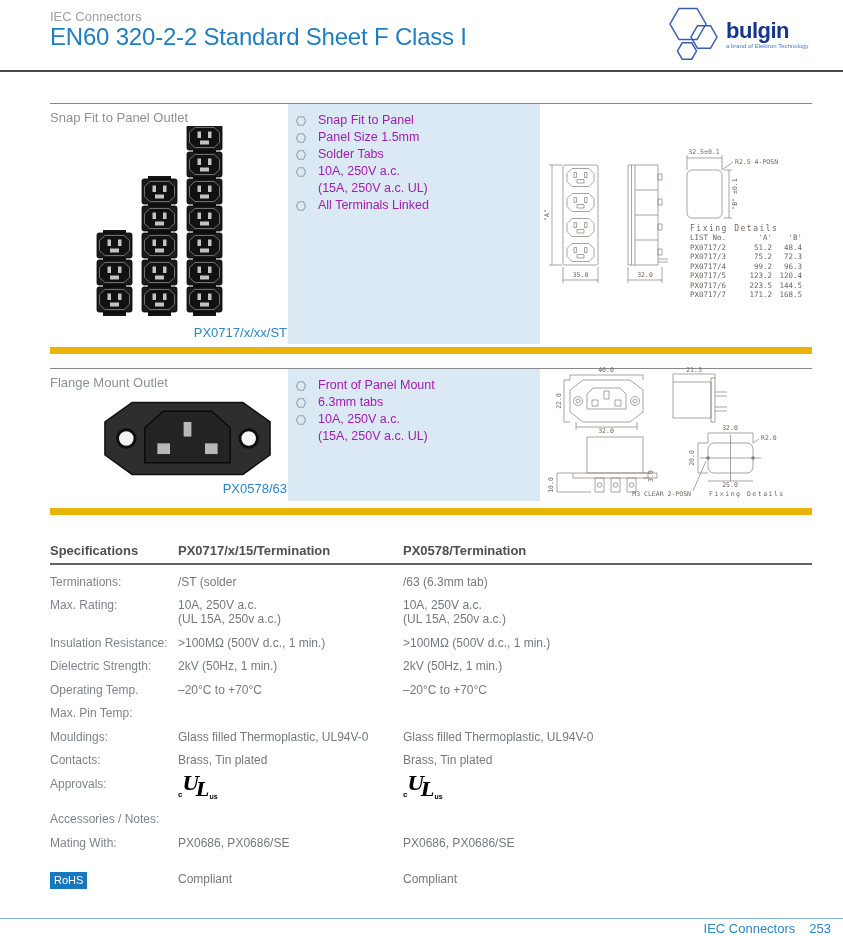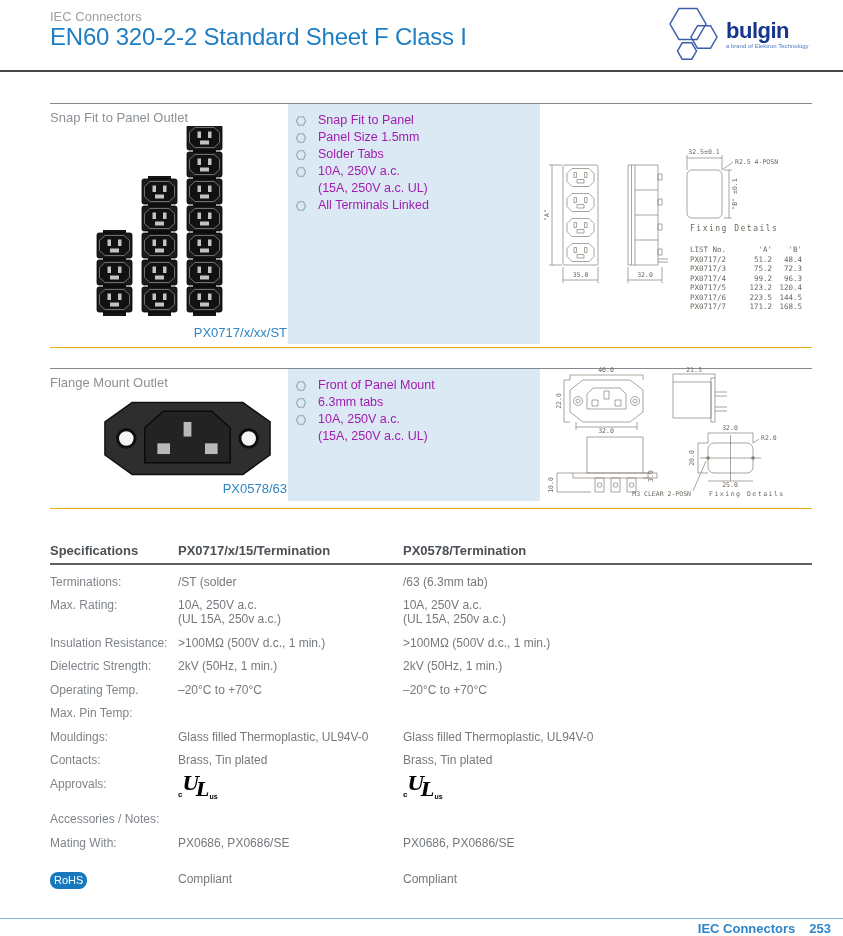--- a/index.html
+++ b/index.html
@@ -8,62 +8,62 @@
   .abs{position:absolute;}
   
   .hdr-cat{left:50px;top:9px;font-size:13px;color:#9ba1a6;}
   .hdr-title{left:50px;top:23px;font-size:24px;color:#1f7ec3;letter-spacing:-0.2px;}
   .hdr-rule{left:0;right:0;top:70px;height:2px;background:#46484c;}
   .logo{left:662px;top:3px;width:160px;height:66px;}
   .logo-text{position:absolute;left:64px;top:17px;}
   .logo-brand{font-size:22px;font-weight:bold;color:#16368c;letter-spacing:-0.5px;line-height:22px;}
   .logo-tag{font-size:6px;color:#4a77c0;margin-top:1px;}
   
-  .section{border-top:1px solid #85898e;border-bottom:1px solid #eab308;}
+  .section{border-top:1px solid #85898e;border-bottom:7px solid #eab308;}
   .sec1{left:50px;top:103px;width:762px;height:243px;}
   .sec2{left:50px;top:368px;width:762px;height:139px;}
   .sec-title{position:absolute;left:0;top:6px;font-size:13px;color:#8b9196;}
   .bluebox{position:absolute;left:238px;top:0;width:252px;background:#dae9f3;}
   .bb1{height:240px;} .bb2{height:132px;}
   ul.features{list-style:none;margin:8px;padding:0;font-size:12.5px;color:#a21caf;}
   .f1{padding:74px 0 0 50px;} .f2{padding:34px 0 0 50px;}
   ul.features li{position:relative;padding-left:22px;line-height:17px;}
   ul.features li svg{position:absolute;left:0;top:3.5px;}
   ul.features li.cont{}
   .partnum{position:absolute;left:90px;width:147px;text-align:right;font-size:13px;color:#2e86c6;}
   .pn1{top:221px;} .pn2{top:112px;}
   
   .draw text{font-family:"DejaVu Sans Mono",monospace;font-size:6.5px;fill:#6e675f;}
   .draw line,.draw rect,.draw polygon,.draw path,.draw circle{vector-effect:non-scaling-stroke;}
   .fix-block{font-family:"DejaVu Sans Mono",monospace;color:#6e675f;}
   .fix-title{font-size:8px;letter-spacing:1.5px;}
-  table.fixtbl{border-collapse:collapse;font-size:7.5px;line-height:9.5px;margin-top:12px;}
+  table.fixtbl{border-collapse:collapse;font-size:7.5px;line-height:9.5px;margin-top:0;}
   table.fixtbl th,table.fixtbl td{padding:0 0 0 0;font-weight:normal;text-align:right;}
   table.fixtbl th:first-child,table.fixtbl td:first-child{text-align:left;width:52px;}
   table.fixtbl th+th,table.fixtbl td+td{width:30px;}
   
   .specs{left:50px;top:543px;width:762px;font-size:12px;color:#74797d;}
   .spec-head{display:grid;grid-template-columns:128px 225px 1fr;font-size:13px;font-weight:bold;
              color:#4b5055;padding-bottom:5px;border-bottom:2px solid #5e6266;}
   .spec-row{display:grid;grid-template-columns:128px 225px 1fr;margin-top:9.5px;min-height:14px;line-height:14px;}
   .spec-label{color:#7f8489;}
   .spec-val{white-space:pre-line;}
   .row-approvals{height:26px;}
   .row-rohs{margin-top:22px;}
-  .rohs-badge{display:inline-block;background:#1778be;color:#fff;font-size:11px;padding:1px 4px 2px 4px;border-radius:8px;}
+  .rohs-badge{display:inline-block;background:#1778be;color:#fff;font-size:11px;padding:1px 4px 2px 4px;}
   
   .ul-mark{display:inline-block;color:#000;line-height:18px;white-space:nowrap;}
   .ul-c{font-size:8px;font-weight:bold;vertical-align:-4px;}
   .ul-U,.ul-L{font-family:"DejaVu Serif",serif;font-style:italic;font-weight:bold;font-size:19px;}
   .ul-U{position:relative;top:-3px;}
   .ul-L{position:relative;top:3px;margin-left:-3px;}
   .ul-us{font-size:7px;font-weight:bold;vertical-align:-6px;}
   
   .foot-rule{left:0;right:0;top:918px;height:1px;background:#7fb2dc;}
-  .footer{right:12px;top:921px;font-size:13px;color:#2e86c6;font-weight:bold;}
+  .footer{right:12px;top:921px;font-size:13px;color:#2e86c6;}
   .footer .pageno{margin-left:14px;}
 </style>
 </head>
 <body>
 
 <div id="page">
 
   <div class="abs hdr-cat">IEC Connectors</div>
   <div class="abs hdr-title">EN60 320-2-2 Standard Sheet F Class I</div>
   <div class="abs logo">

